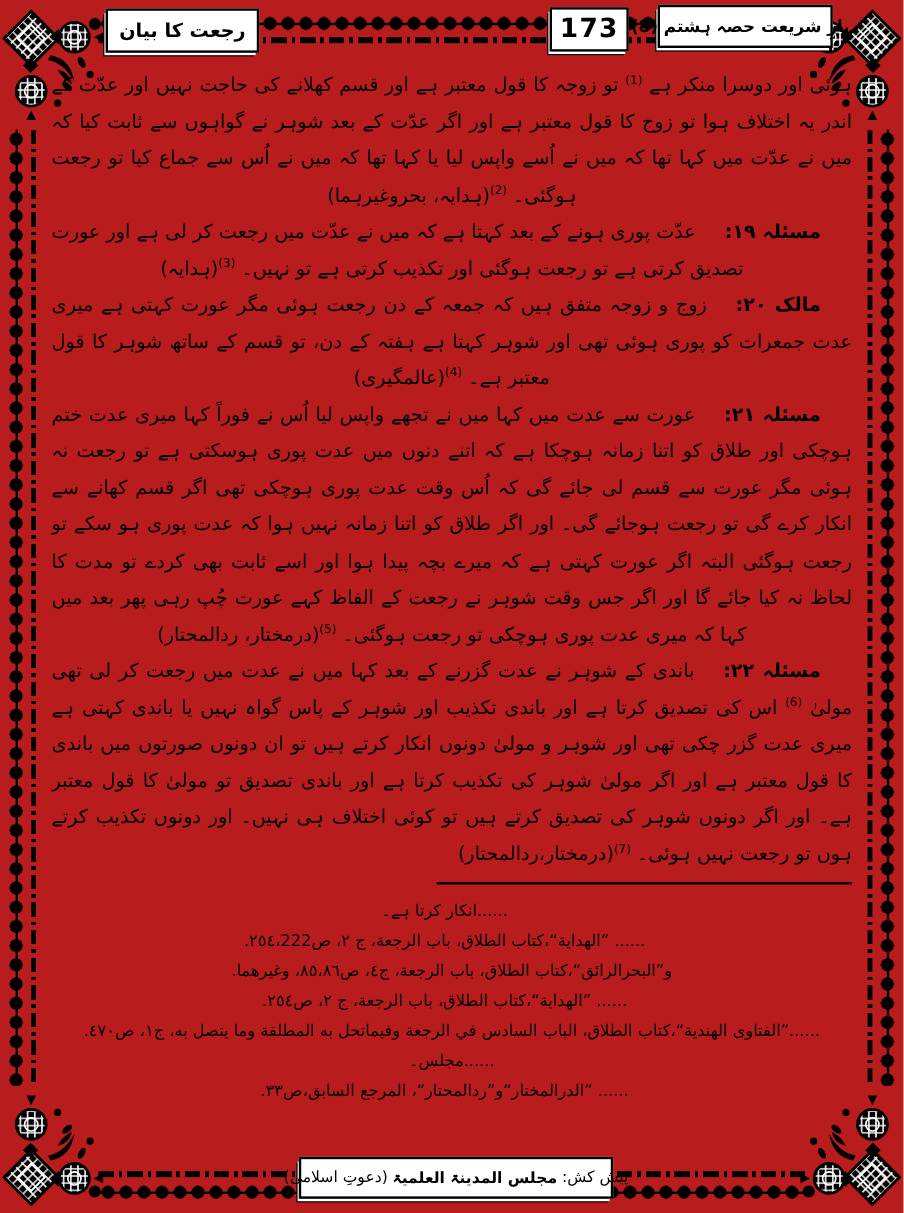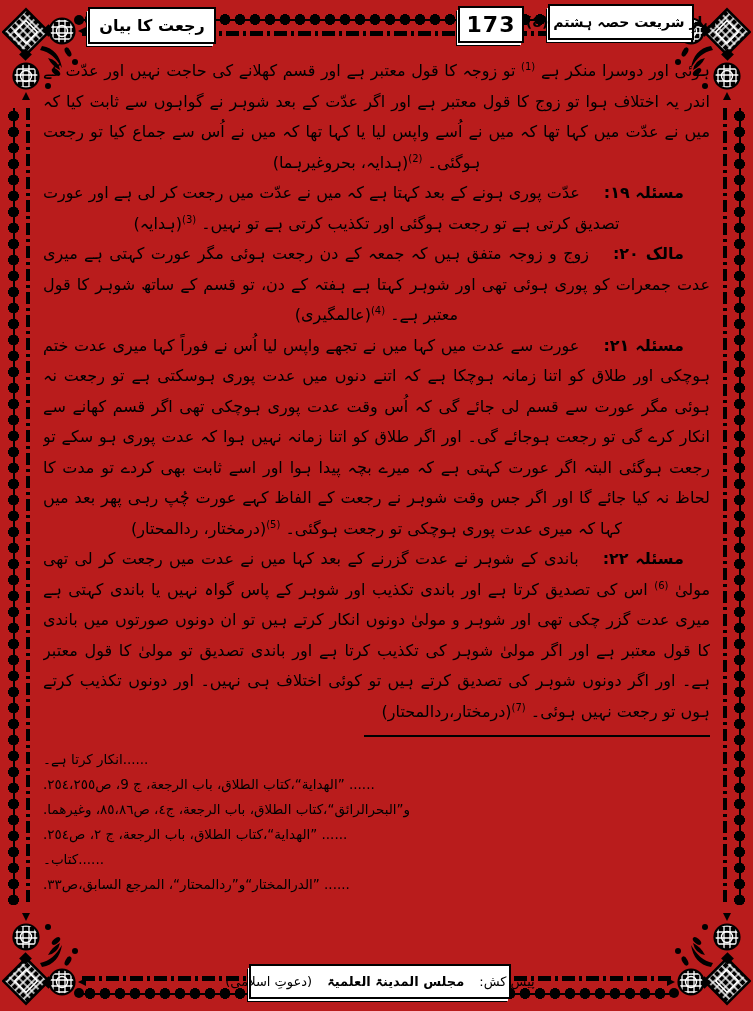--- a/index.html
+++ b/index.html
@@ -30,33 +30,33 @@
   .hdash.bottom{bottom:30px;} .hbeads.bottom{bottom:11px;}
   .dotcap{position:absolute;width:10px;height:10px;border-radius:50%;background:#000;}
 
   
   .hbox{position:absolute;background:#fff;border:2px solid #000;display:flex;align-items:center;justify-content:center;
     white-space:nowrap;box-shadow:-2px 3px 0 -1px #fff,-3px 4px 0 -1px #000;}
   .box-chapter{left:88px;top:7px;width:124px;height:33px;font-size:16px;font-weight:bold;}
   .box-page{left:458px;top:6px;width:62px;height:33px;font-size:22px;font-weight:bold;letter-spacing:1px;direction:ltr;}
   .box-book{left:548px;top:4px;width:142px;height:32px;font-size:14px;font-weight:bold;direction:rtl;}
   .box-footer{left:249px;bottom:12px;width:258px;height:31px;font-size:13px;direction:rtl;}
-  .box-footer .bold-name{font-weight:bold;margin:0 15px;}
+  .box-footer .bold-name{font-weight:bold;margin:0 4px;}
 
   
   .content{position:absolute;top:56px;bottom:54px;left:43px;right:43px;overflow:hidden;direction:rtl;}
   .para{margin:0;padding:0;font-size:16px;line-height:30.5px;text-align:justify;font-weight:500;}
   .para.center-last{text-align-last:center;}
   .para .mlabel{font-weight:bold;}
   .para .mlabel:not(:empty){margin-left:24px;}
   .para .mlabel:not(:empty)::before{content:"";padding-right:26px;}
   sup{font-size:10px;line-height:0;}
 
   .fnsep{width:346px;height:2px;background:#000;margin:8px 0 10px;margin-left:auto;margin-right:0;}
-  .footnotes{font-size:13.5px;line-height:25px;text-align:left;direction:rtl;}
+  .footnotes{font-size:13.5px;line-height:25px;text-align:center;direction:rtl;}
   .fn{margin:0 0 0 0;padding:0;}
   .fn.pad{padding-right:12px;}
 </style>
 </head>
 <body>
 
 <div class="page">
 
   <svg id="corner-art" class="corner tl" viewBox="0 0 88 110">
     <defs>
@@ -177,24 +177,25 @@
     </p>
 
     <p class="para">
       <b class="mlabel">مسئلہ ۲۲:</b><span class="ptext">باندی کے شوہر نے عدت گزرنے کے بعد کہا میں نے عدت میں رجعت کر لی تھی مولیٰ <sup>(6)</sup> اس کی تصدیق کرتا ہے اور باندی تکذیب اور شوہر کے پاس گواہ نہیں یا باندی کہتی ہے میری عدت گزر چکی تھی اور شوہر و مولیٰ دونوں انکار کرتے ہیں تو ان دونوں صورتوں میں باندی کا قول معتبر ہے اور اگر مولیٰ شوہر کی تکذیب کرتا ہے اور باندی تصدیق تو مولیٰ کا قول معتبر ہے۔ اور اگر دونوں شوہر کی تصدیق کرتے ہیں تو کوئی اختلاف ہی نہیں۔ اور دونوں تکذیب کرتے ہوں تو رجعت نہیں ہوئی۔ <sup>(7)</sup>(درمختار،ردالمحتار)</span>
     </p>
 
     <div class="fnsep"></div>
 
     <div class="footnotes">
       <div class="fn pad">......انکار کرتا ہے۔</div>
-      <div class="fn pad">...... ”الهداية“،كتاب الطلاق، باب الرجعة، ج 9، ص٢٥٤،٢٥٥.</div>
+      <div class="fn pad">...... ”الهداية“،كتاب الطلاق، باب الرجعة، ج ٢، ص٢٥٤،222.</div>
       <div class="fn">و”البحرالرائق“،كتاب الطلاق، باب الرجعة، ج٤، ص٨٥،٨٦، وغيرهما.</div>
       <div class="fn pad">...... ”الهداية“،كتاب الطلاق، باب الرجعة، ج ٢، ص٢٥٤.</div>
-      <div class="fn">......كتاب۔</div>
+      <div class="fn">......”الفتاوى الهندية“،كتاب الطلاق، الباب السادس في الرجعة وفيماتحل به المطلقة وما يتصل به، ج١، ص٤٧٠.</div>
+      <div class="fn">......مجلس۔</div>
       <div class="fn pad">...... ”الدرالمختار“و”ردالمحتار“، المرجع السابق،ص٣٣.</div>
     </div>
   </div>
 
   <div class="hdash bottom"></div>
   <div class="hbeads bottom"></div>
   <div class="dotcap" style="left:74px;bottom:13px;"></div>
   <div class="dotcap" style="right:74px;bottom:13px;"></div>
 
   <div class="hbox box-footer">

